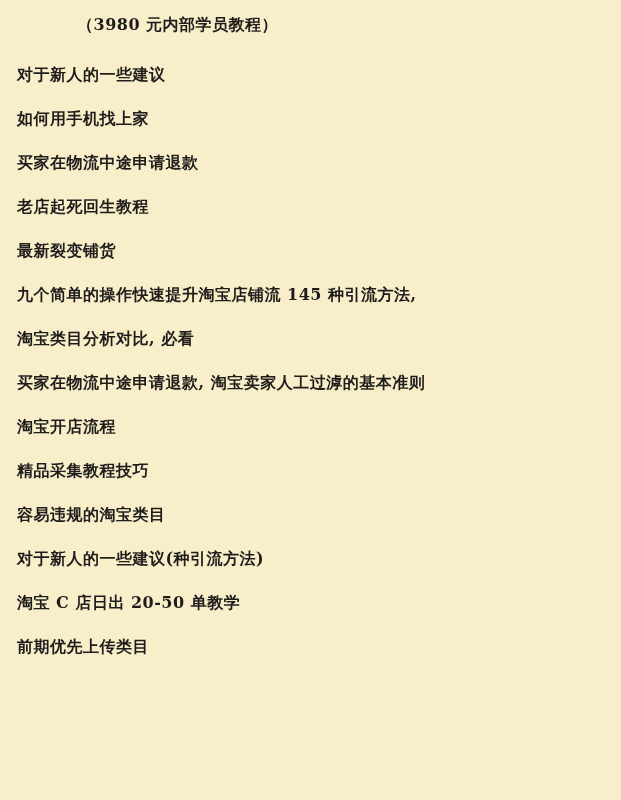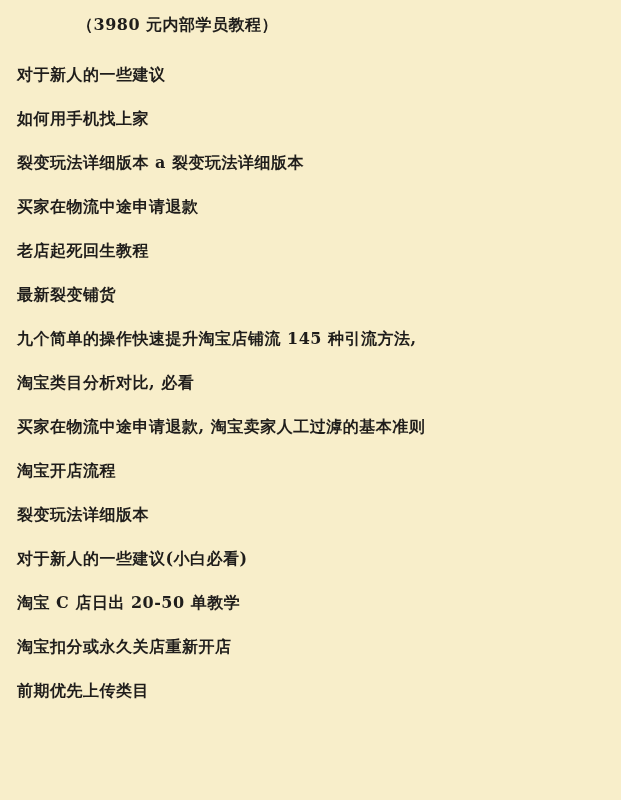--- a/index.html
+++ b/index.html
@@ -35,27 +35,26 @@
     margin-top: 6px;
   }
 </style>
 </head>
 <body style="background: rgb(248, 238, 202);">
 
 <div class="doc" style="color: rgb(31, 29, 27);">
   <div class="line title">（3980 元内部学员教程）</div>
   <div class="line item first">对于新人的一些建议</div>
   <div class="line item">如何用手机找上家</div>
-  <div class="line item">裂变玩法详细版本 a 裂变玩法详细版本</div>
   <div class="line item">买家在物流中途申请退款</div>
   <div class="line item">老店起死回生教程</div>
   <div class="line item">最新裂变铺货</div>
   <div class="line item">九个简单的操作快速提升淘宝店铺流 145 种引流方法,</div>
   <div class="line item">淘宝类目分析对比, 必看</div>
   <div class="line item">买家在物流中途申请退款, 淘宝卖家人工过滹的基本准则</div>
   <div class="line item">淘宝开店流程</div>
-  <div class="line item">裂变玩法详细版本</div>
-  <div class="line item">对于新人的一些建议(小白必看)</div>
+  <div class="line item">精品采集教程技巧</div>
+  <div class="line item">容易违规的淘宝类目</div>
+  <div class="line item">对于新人的一些建议(种引流方法)</div>
   <div class="line item">淘宝 C 店日出 20-50 单教学</div>
-  <div class="line item">淘宝扣分或永久关店重新开店</div>
   <div class="line item">前期优先上传类目</div>
 
 </div>
 
 </body></html>

